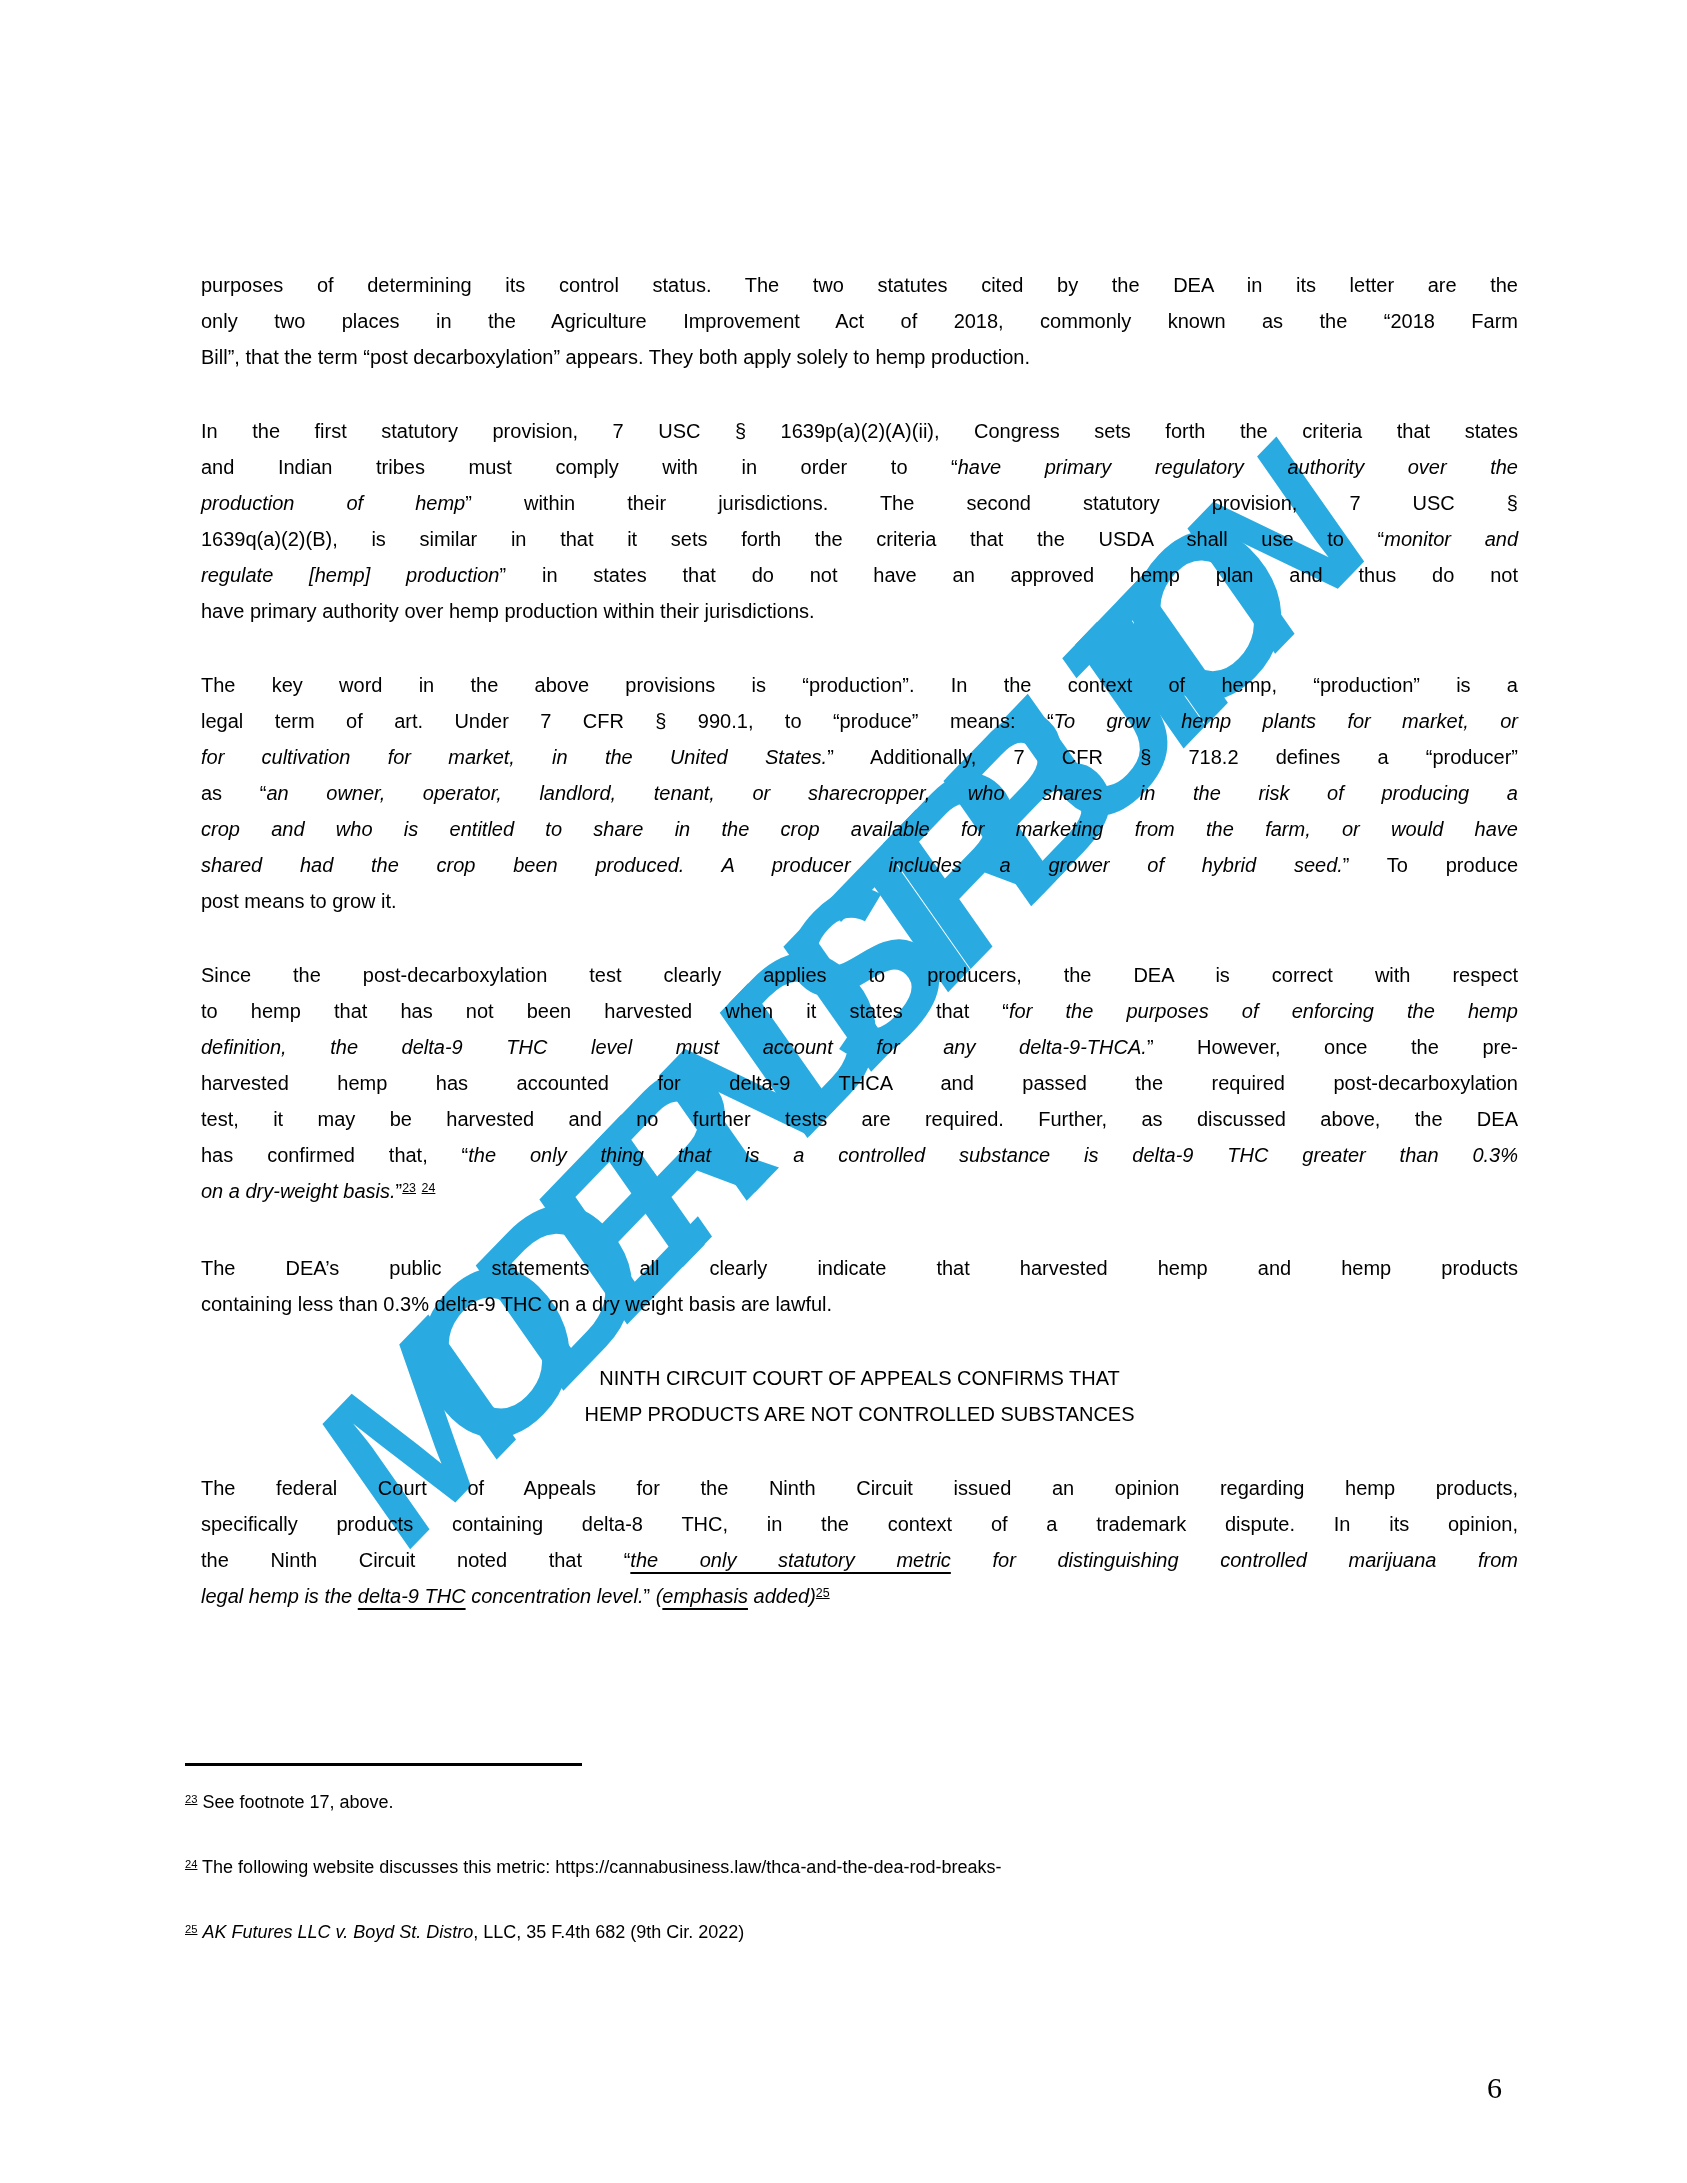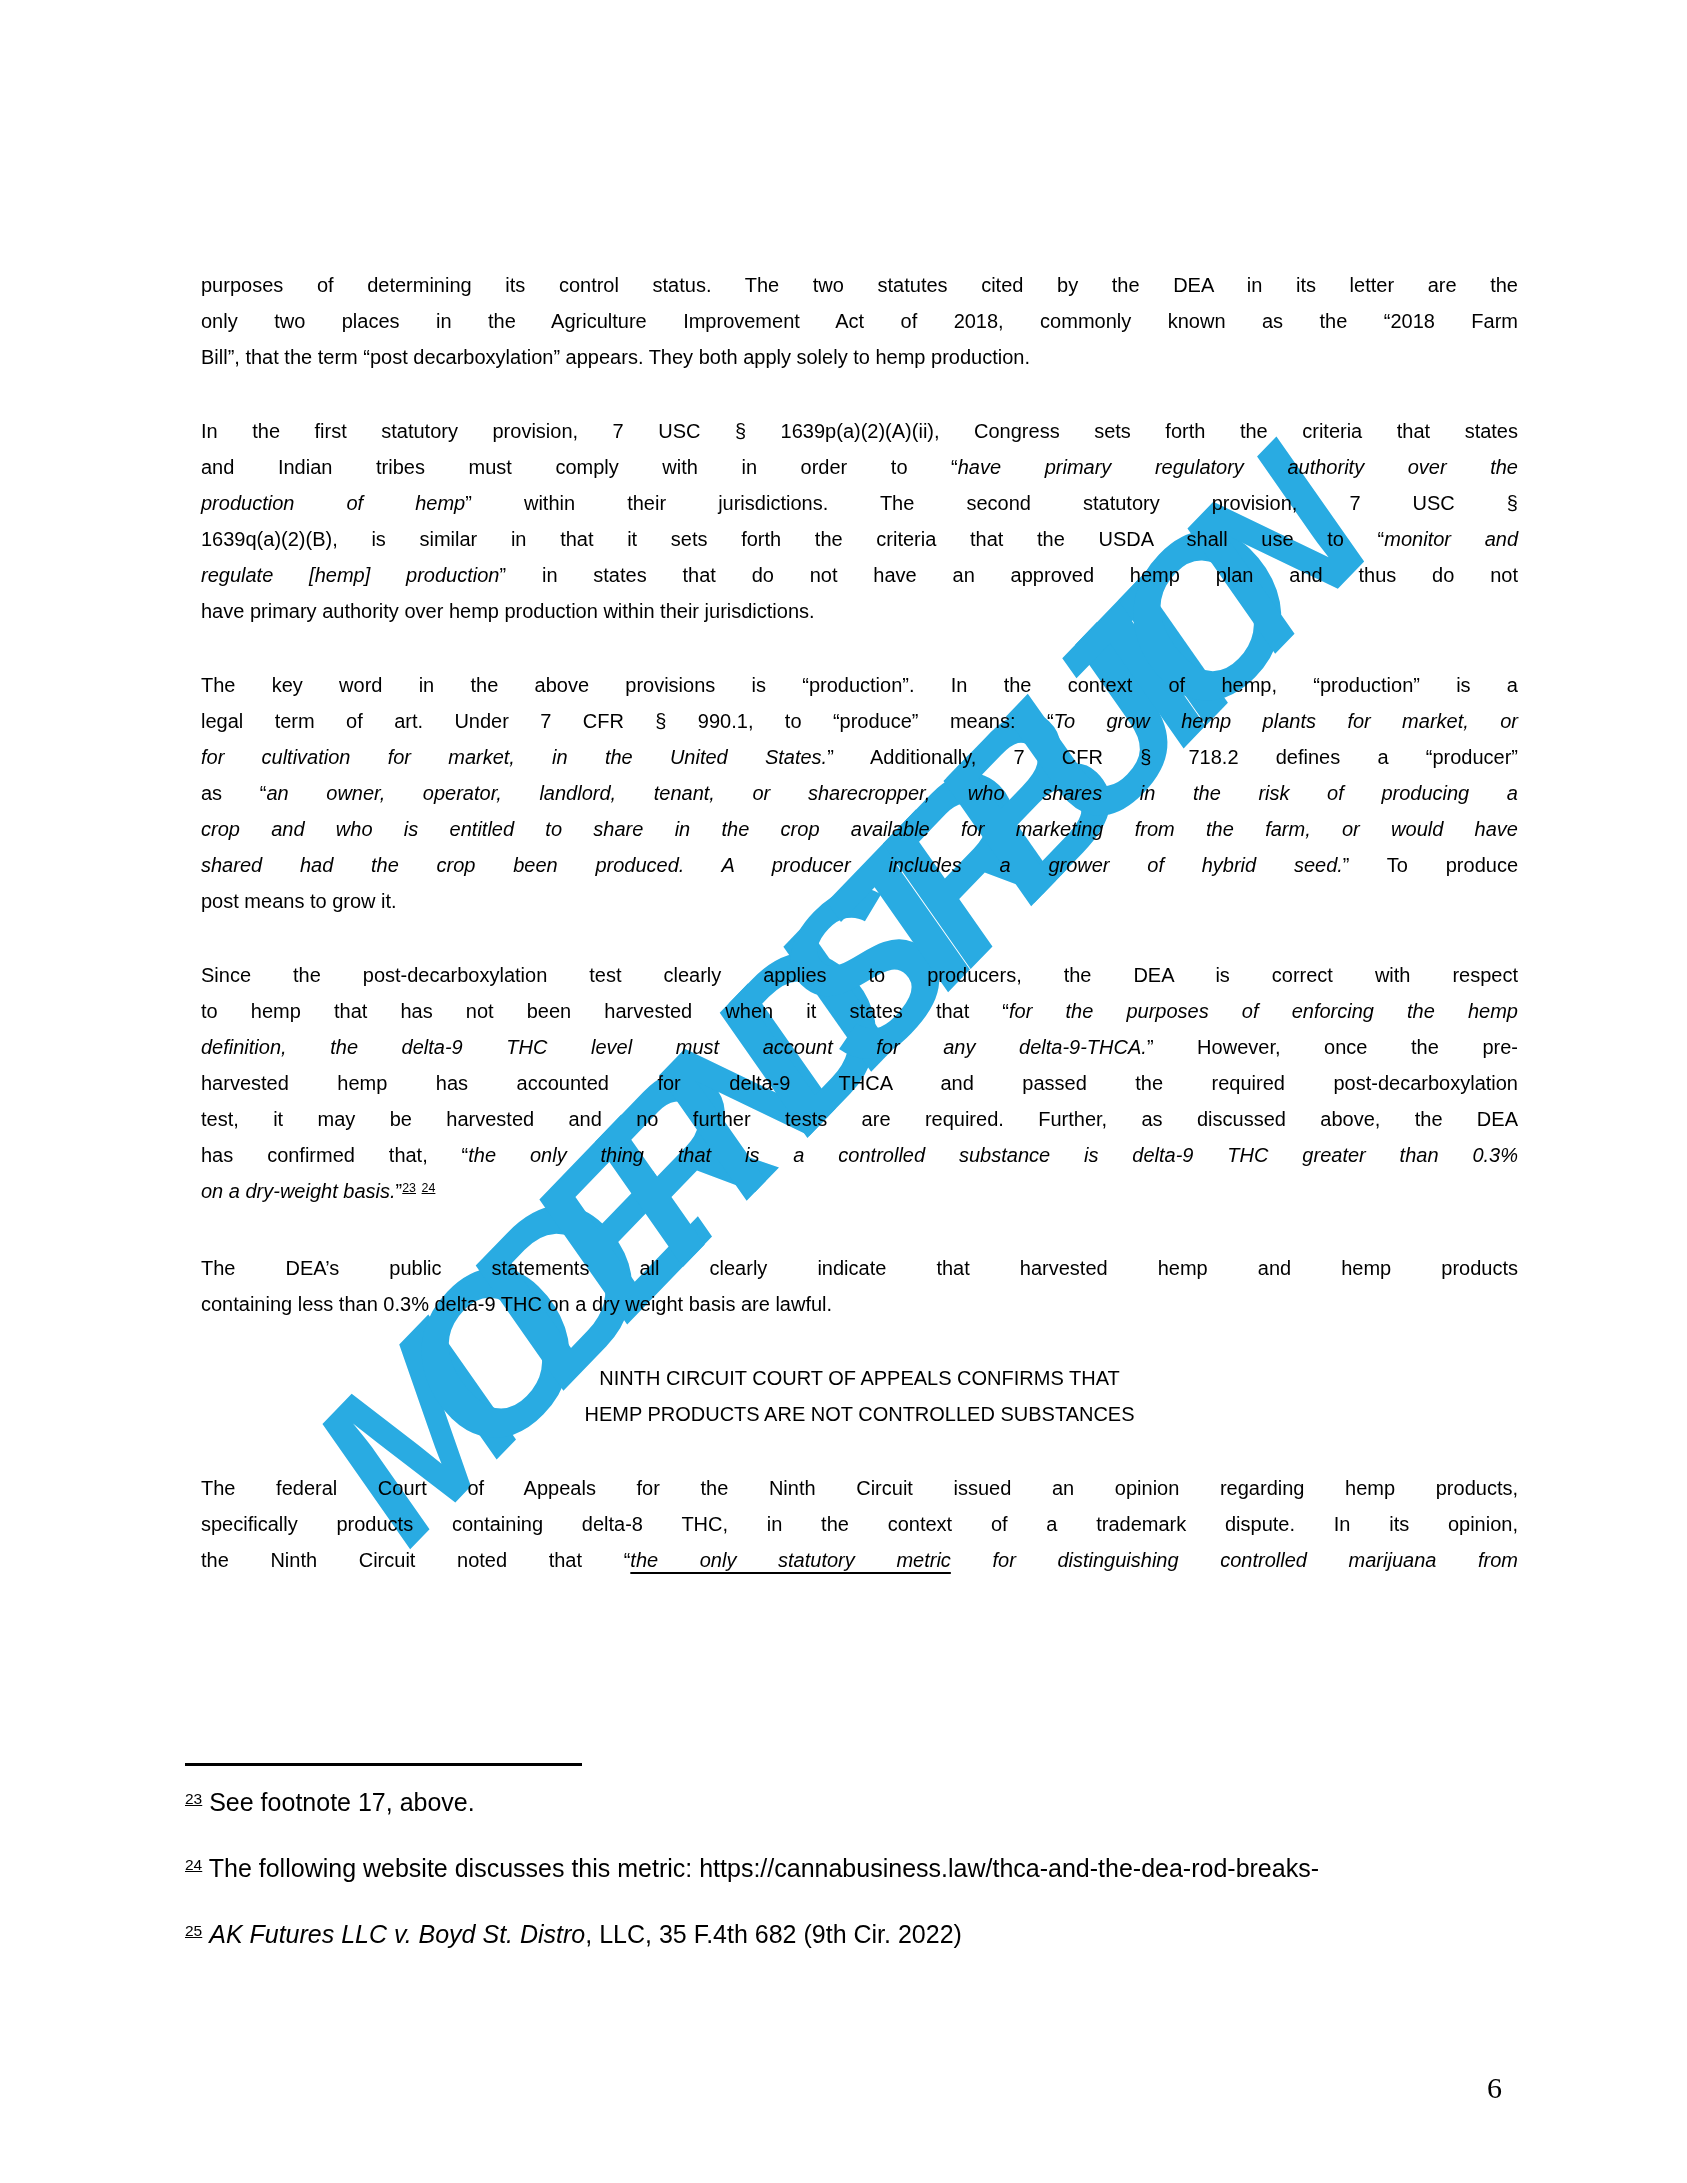--- a/index.html
+++ b/index.html
@@ -62,21 +62,21 @@
     top: -0.48em;
     font-style: normal;
     text-decoration: underline;
   }
   
   .footnotes {
     position: absolute;
     left: 185px; top: 1763px;
     width: 1317px;
     z-index: 1;
-    font-size: 25px;
+    font-size: 18px;
     line-height: 33px;
   }
   .fn-sep {
     width: 397px; height: 0;
     border-top: 3.3px solid #000;
     margin-bottom: 20px;
   }
   .fn { margin: 0 0 30px 0; }
   .fn .line { white-space: normal; }
   
@@ -133,20 +133,21 @@
         <div class="line"><span>containing less than 0.3% delta-9 THC on a dry weight basis are lawful.</span></div>
       </div>
       <div class="para heading">
         <div class="line"><span>NINTH CIRCUIT COURT OF APPEALS CONFIRMS THAT</span></div>
         <div class="line"><span>HEMP PRODUCTS ARE NOT CONTROLLED SUBSTANCES</span></div>
       </div>
       <div class="para">
         <div class="line j"><span>The federal Court of Appeals for the Ninth Circuit issued an opinion regarding hemp products,</span></div>
         <div class="line j"><span>specifically products containing delta-8 THC, in the context of a trademark dispute. In its opinion,</span></div>
         <div class="line j"><span>the Ninth Circuit noted that “</span><span class="iu">the only statutory metric</span><span class="i"> for distinguishing controlled marijuana from</span></div>
+        <div class="line"><span class="i">legal hemp is the </span><span class="iu">delta-9 THC</span><span class="i"> concentration level.</span><span>” </span><span class="i">(</span><span class="iu">emphasis</span><span class="i"> added)</span><span class="sup">25</span></div>
       </div>
     </div>
 
   <div class="footnotes">
     <div class="fn-sep"></div>
     <div>
         <div class="fn">
           <div class="line"><span class="sup">23</span><span> See footnote 17, above.</span></div>
         </div>
         <div class="fn">

